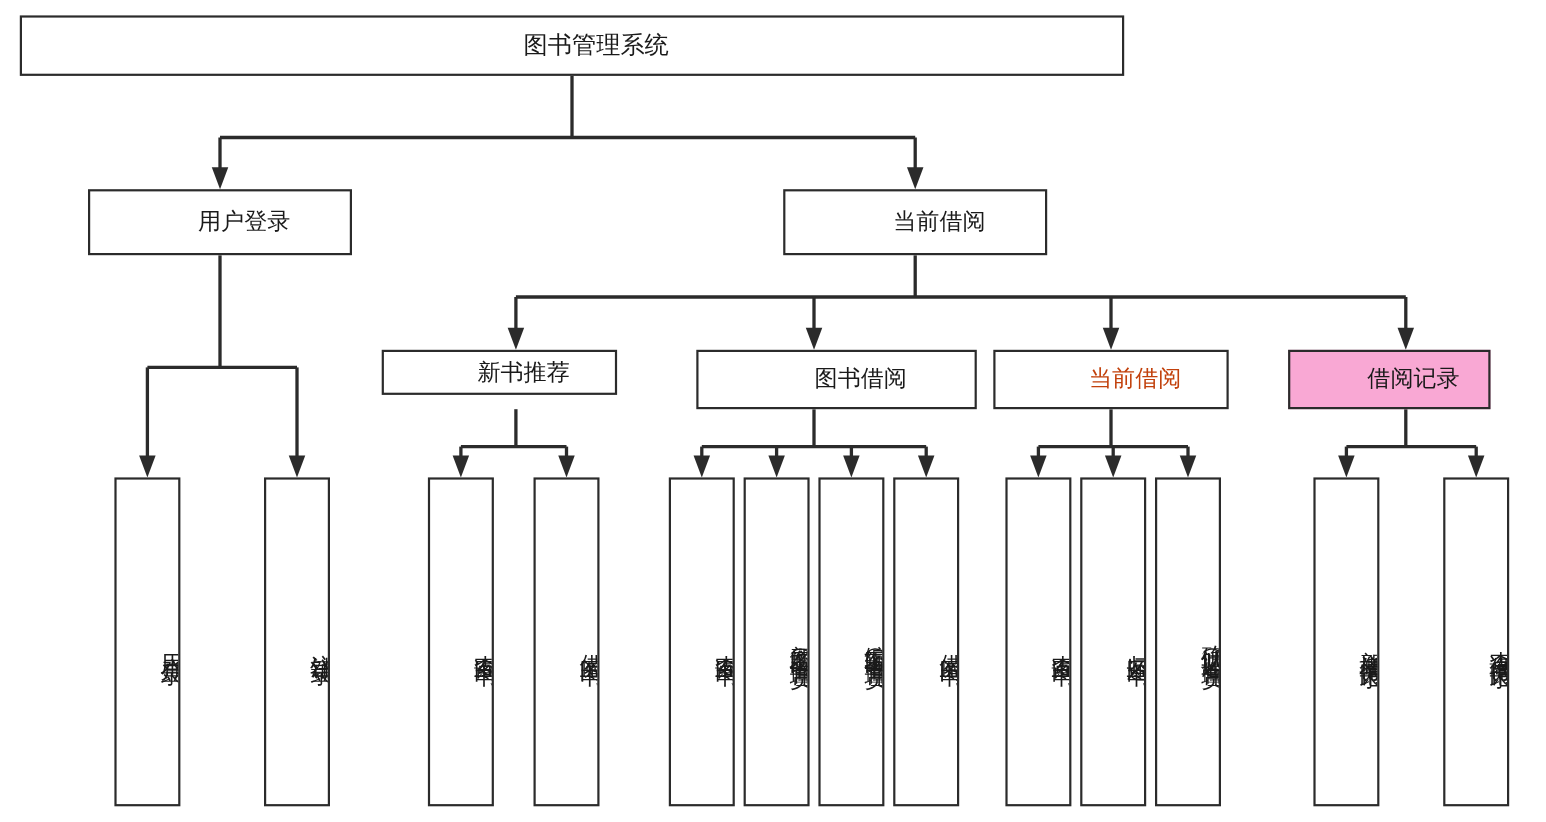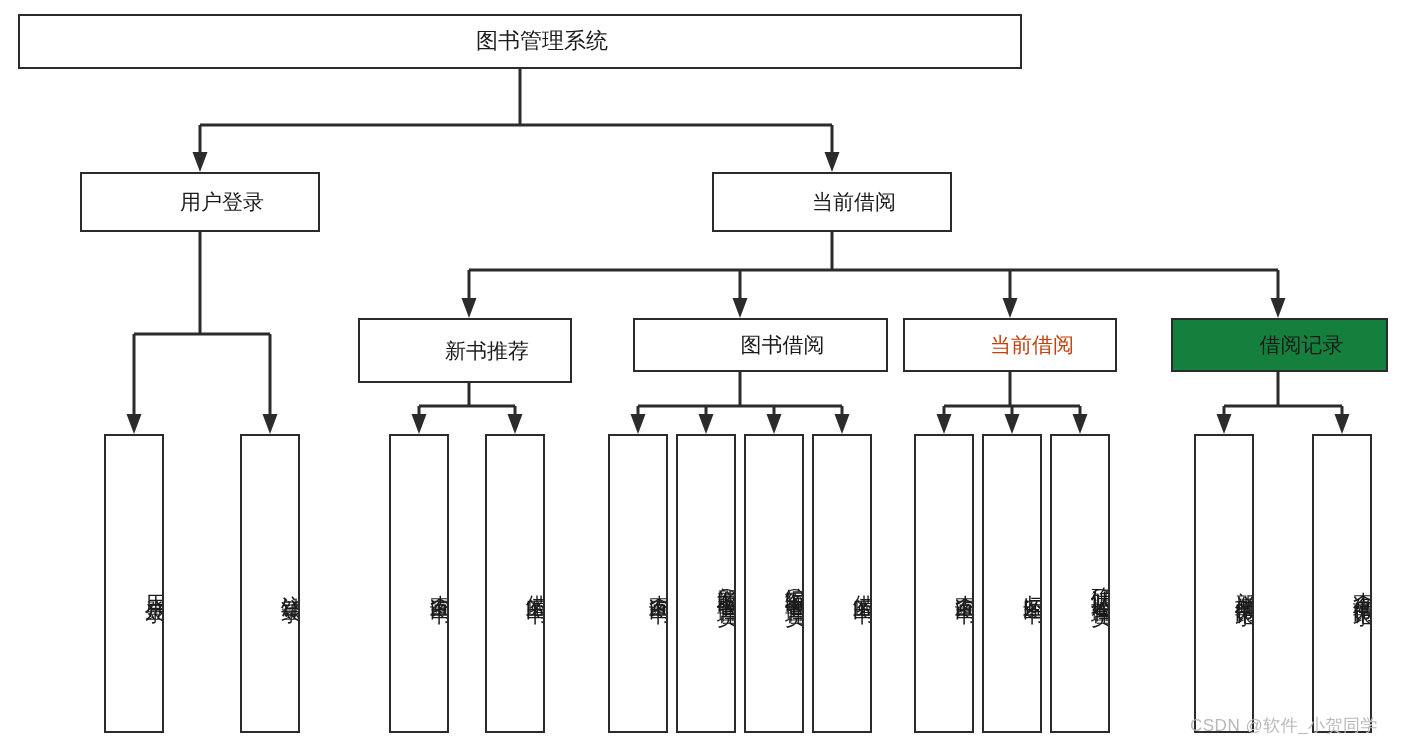--- a/index.html
+++ b/index.html
@@ -127,30 +127,30 @@
   <div id="nodes">
       <div class="node horizontal root" style="left: 18px; top: 14px; width: 1004px; height: 55px; background: rgb(255, 255, 255); border-color: rgb(43, 43, 43);">
         <span class="label" style="color: rgb(26, 26, 26);">图书管理系统</span>
       </div>
       <div class="node horizontal" style="left: 80px; top: 172px; width: 240px; height: 60px; background: rgb(255, 255, 255); border-color: rgb(43, 43, 43);">
         <span class="label" style="color: rgb(26, 26, 26);">用户登录</span>
       </div>
       <div class="node horizontal" style="left: 712px; top: 172px; width: 240px; height: 60px; background: rgb(255, 255, 255); border-color: rgb(43, 43, 43);">
         <span class="label" style="color: rgb(26, 26, 26);">当前借阅</span>
       </div>
-      <div class="node horizontal" style="left: 358px; top: 318px; width: 214px; height: 65px; background: rgb(255, 255, 255); border-color: rgb(43, 43, 43);">
+      <div class="node horizontal" style="left: 347px; top: 318px; width: 214px; height: 41px; background: rgb(255, 255, 255); border-color: rgb(43, 43, 43);">
         <span class="label" style="color: rgb(26, 26, 26);">新书推荐</span>
       </div>
       <div class="node horizontal" style="left: 633px; top: 318px; width: 255px; height: 54px; background: rgb(255, 255, 255); border-color: rgb(43, 43, 43);">
         <span class="label" style="color: rgb(26, 26, 26);">图书借阅</span>
       </div>
       <div class="node horizontal" style="left: 903px; top: 318px; width: 214px; height: 54px; background: rgb(255, 255, 255); border-color: rgb(43, 43, 43);">
         <span class="label" style="color: #c2410c;">当前借阅</span>
       </div>
-      <div class="node horizontal" style="left: 1171px; top: 318px; width: 217px; height: 54px; background: #15803d; border-color: rgb(43, 43, 43);">
+      <div class="node horizontal" style="left: 1171px; top: 318px; width: 184px; height: 54px; background: #f9a8d4; border-color: rgb(43, 43, 43);">
         <span class="label" style="color: rgb(26, 26, 26);">借阅记录</span>
       </div>
       <div class="node vertical" style="left: 104px; top: 434px; width: 60px; height: 299px; background: rgb(255, 255, 255); border-color: rgb(43, 43, 43);">
         <span class="label" style="color: rgb(26, 26, 26);">用户登录</span>
       </div>
       <div class="node vertical" style="left: 240px; top: 434px; width: 60px; height: 299px; background: rgb(255, 255, 255); border-color: rgb(43, 43, 43);">
         <span class="label" style="color: rgb(26, 26, 26);">注销登录</span>
       </div>
       <div class="node vertical" style="left: 389px; top: 434px; width: 60px; height: 299px; background: rgb(255, 255, 255); border-color: rgb(43, 43, 43);">
         <span class="label" style="color: rgb(26, 26, 26);">查询图书</span>
@@ -179,14 +179,13 @@
       <div class="node vertical" style="left: 1050px; top: 434px; width: 60px; height: 299px; background: rgb(255, 255, 255); border-color: rgb(43, 43, 43);">
         <span class="label" style="color: rgb(26, 26, 26);">确认归还（管理员）</span>
       </div>
       <div class="node vertical" style="left: 1194px; top: 434px; width: 60px; height: 299px; background: rgb(255, 255, 255); border-color: rgb(43, 43, 43);">
         <span class="label" style="color: rgb(26, 26, 26);">新增借阅记录</span>
       </div>
       <div class="node vertical" style="left: 1312px; top: 434px; width: 60px; height: 299px; background: rgb(255, 255, 255); border-color: rgb(43, 43, 43);">
         <span class="label" style="color: rgb(26, 26, 26);">查询借阅记录</span>
       </div>
     </div>
-  <div class="watermark" style="left: 1190px; top: 714px; color: rgb(185, 185, 185);">CSDN @软件_小贺同学</div>
 </div>
 
 </body></html>

